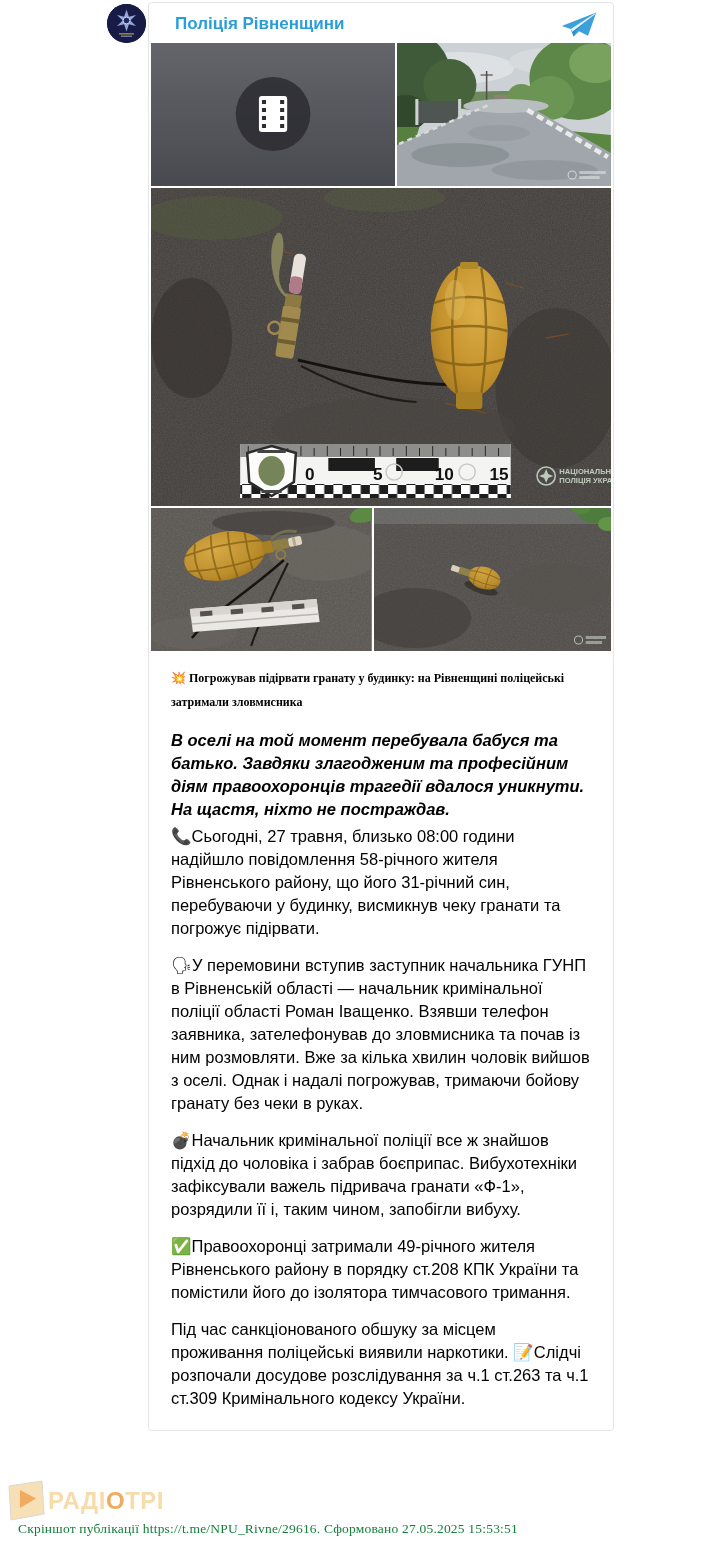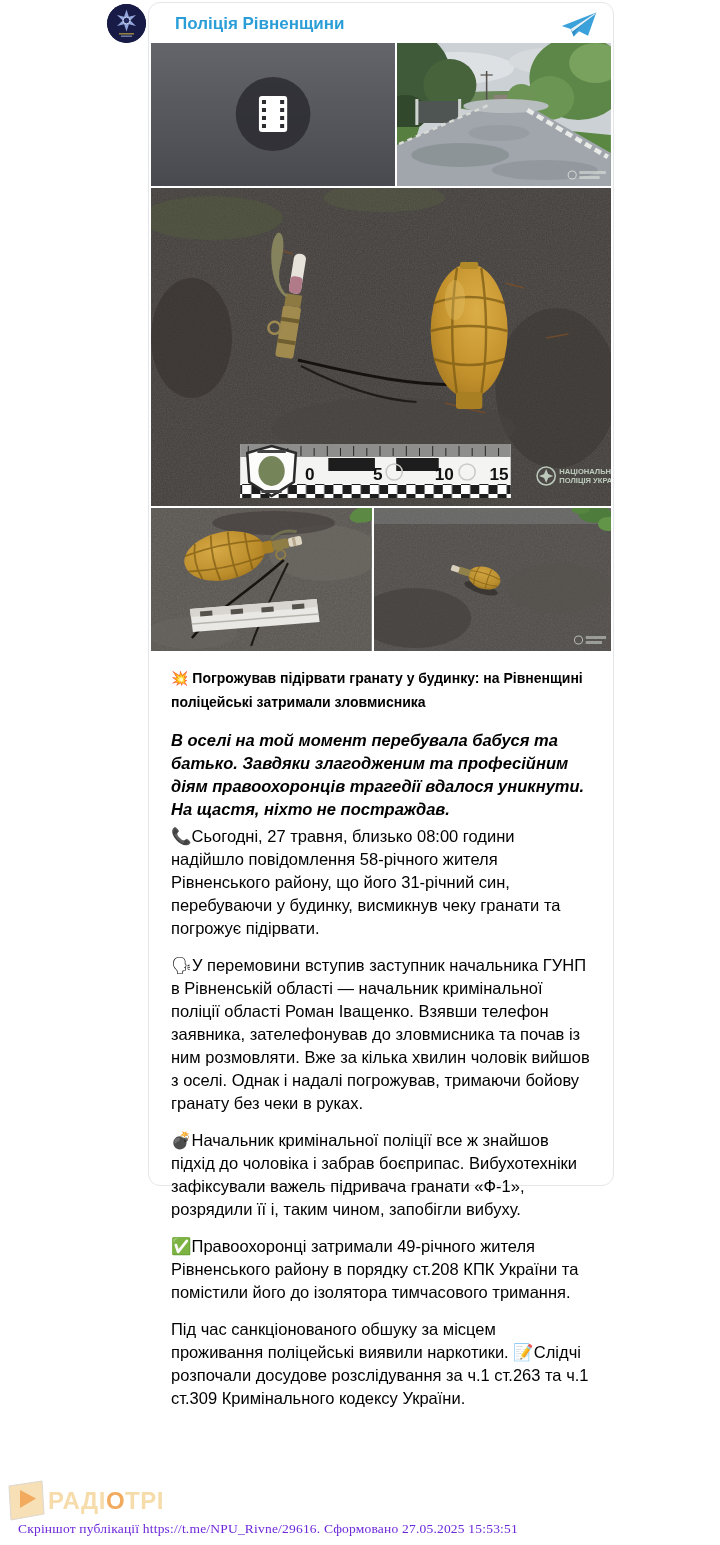--- a/index.html
+++ b/index.html
@@ -2,48 +2,48 @@
 <html><head>
 <meta charset="utf-8">
 <style>
   html,body{margin:0;padding:0;}
   body{
     width:720px;height:1545px;position:relative;background:#ffffff;
     font-family:"Liberation Sans","DejaVu Sans",sans-serif;color:#000;
     overflow:hidden;
   }
   .card{
-    position:absolute;left:148px;top:2px;width:466px;height:1184px;
-    background:#fff;border:1px solid #e4e7ea;border-radius:12px;
+    position:absolute;left:148px;top:2px;width:466px;height:1429px;
+    background:#fff;border:1px solid #e4e7ea;border-radius:4px;
     box-sizing:border-box;
   }
   .hdr{display:flex;align-items:center;height:40px;padding:2px 16px 0 26px;box-sizing:border-box;}
   .chan{font-size:17px;font-weight:bold;color:#2b9ed8;cursor:pointer;}
   .plane{margin-left:auto;width:36px;height:27px;display:block;}
   .avatar{
     position:absolute;left:107px;top:4px;width:39px;height:39px;border-radius:50%;
     background:#171b45;overflow:hidden;
   }
   .media{padding:0 2px;}
   .mrow{display:flex;gap:2px;margin-bottom:2px;}
   .tile{position:relative;overflow:hidden;cursor:pointer;}
   .tile svg{display:block;width:100%;height:100%;}
   .t1{width:53.3%;height:143px;}
   .t2{width:46.7%;height:143px;}
   .t3{width:100%;height:318px;}
   .t4{width:48.2%;height:143px;}
   .t5{width:51.8%;height:143px;}
   .txt{padding:13px 22px 0 22px;font-size:16.5px;line-height:23px;}
-  .txt .title{font-size:14px;font-weight:bold;line-height:24px;margin:0 0 15px 0;}
+  .txt .title{font-size:12px;font-weight:bold;line-height:24px;margin:0 0 15px 0;font-family:Liberation Serif, serif;}
   .txt .lead{font-weight:bold;font-style:italic;margin:0 0 4px 0;}
   .txt p{margin:0 0 14px 0;}
   .wm-note{
     position:absolute;left:18px;top:1521px;width:560px;
     font-family:"Liberation Serif","DejaVu Serif",serif;
-    font-size:13.5px;color:#6d28d9;letter-spacing:.2px;
+    font-size:13.5px;color:#15803d;letter-spacing:.2px;
   }
   .radiotrek{position:absolute;left:6px;top:1478px;width:156px;height:46px;}
 </style>
 </head>
 <body>
 
 <div class="avatar">
   <svg viewBox="0 0 39 39">
     <circle cx="19.5" cy="19.5" r="19.5" fill="#171b45"></circle>
     <g transform="translate(19.5,16.5)">

